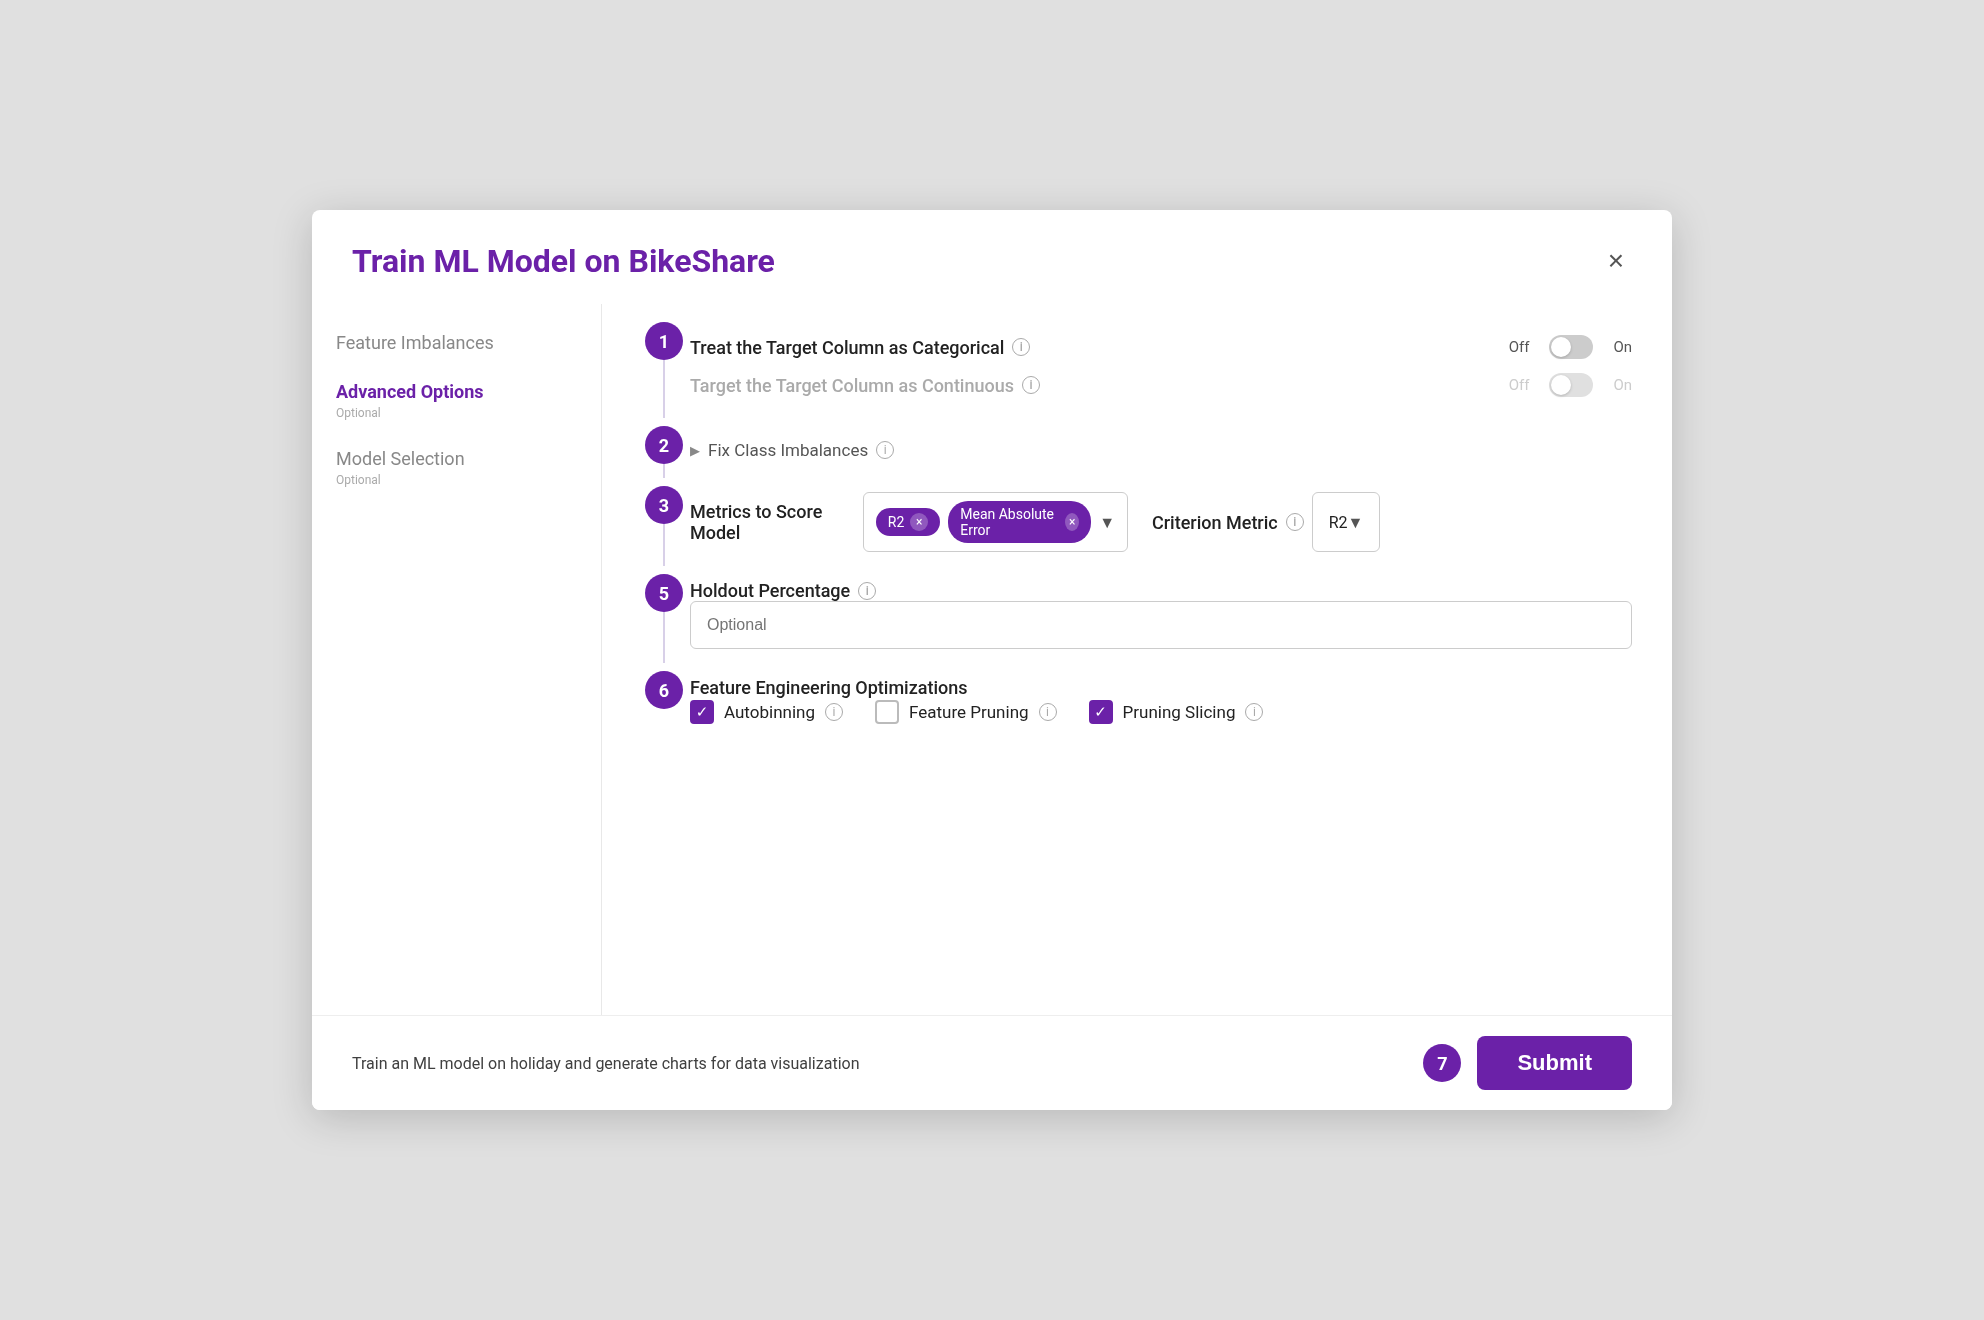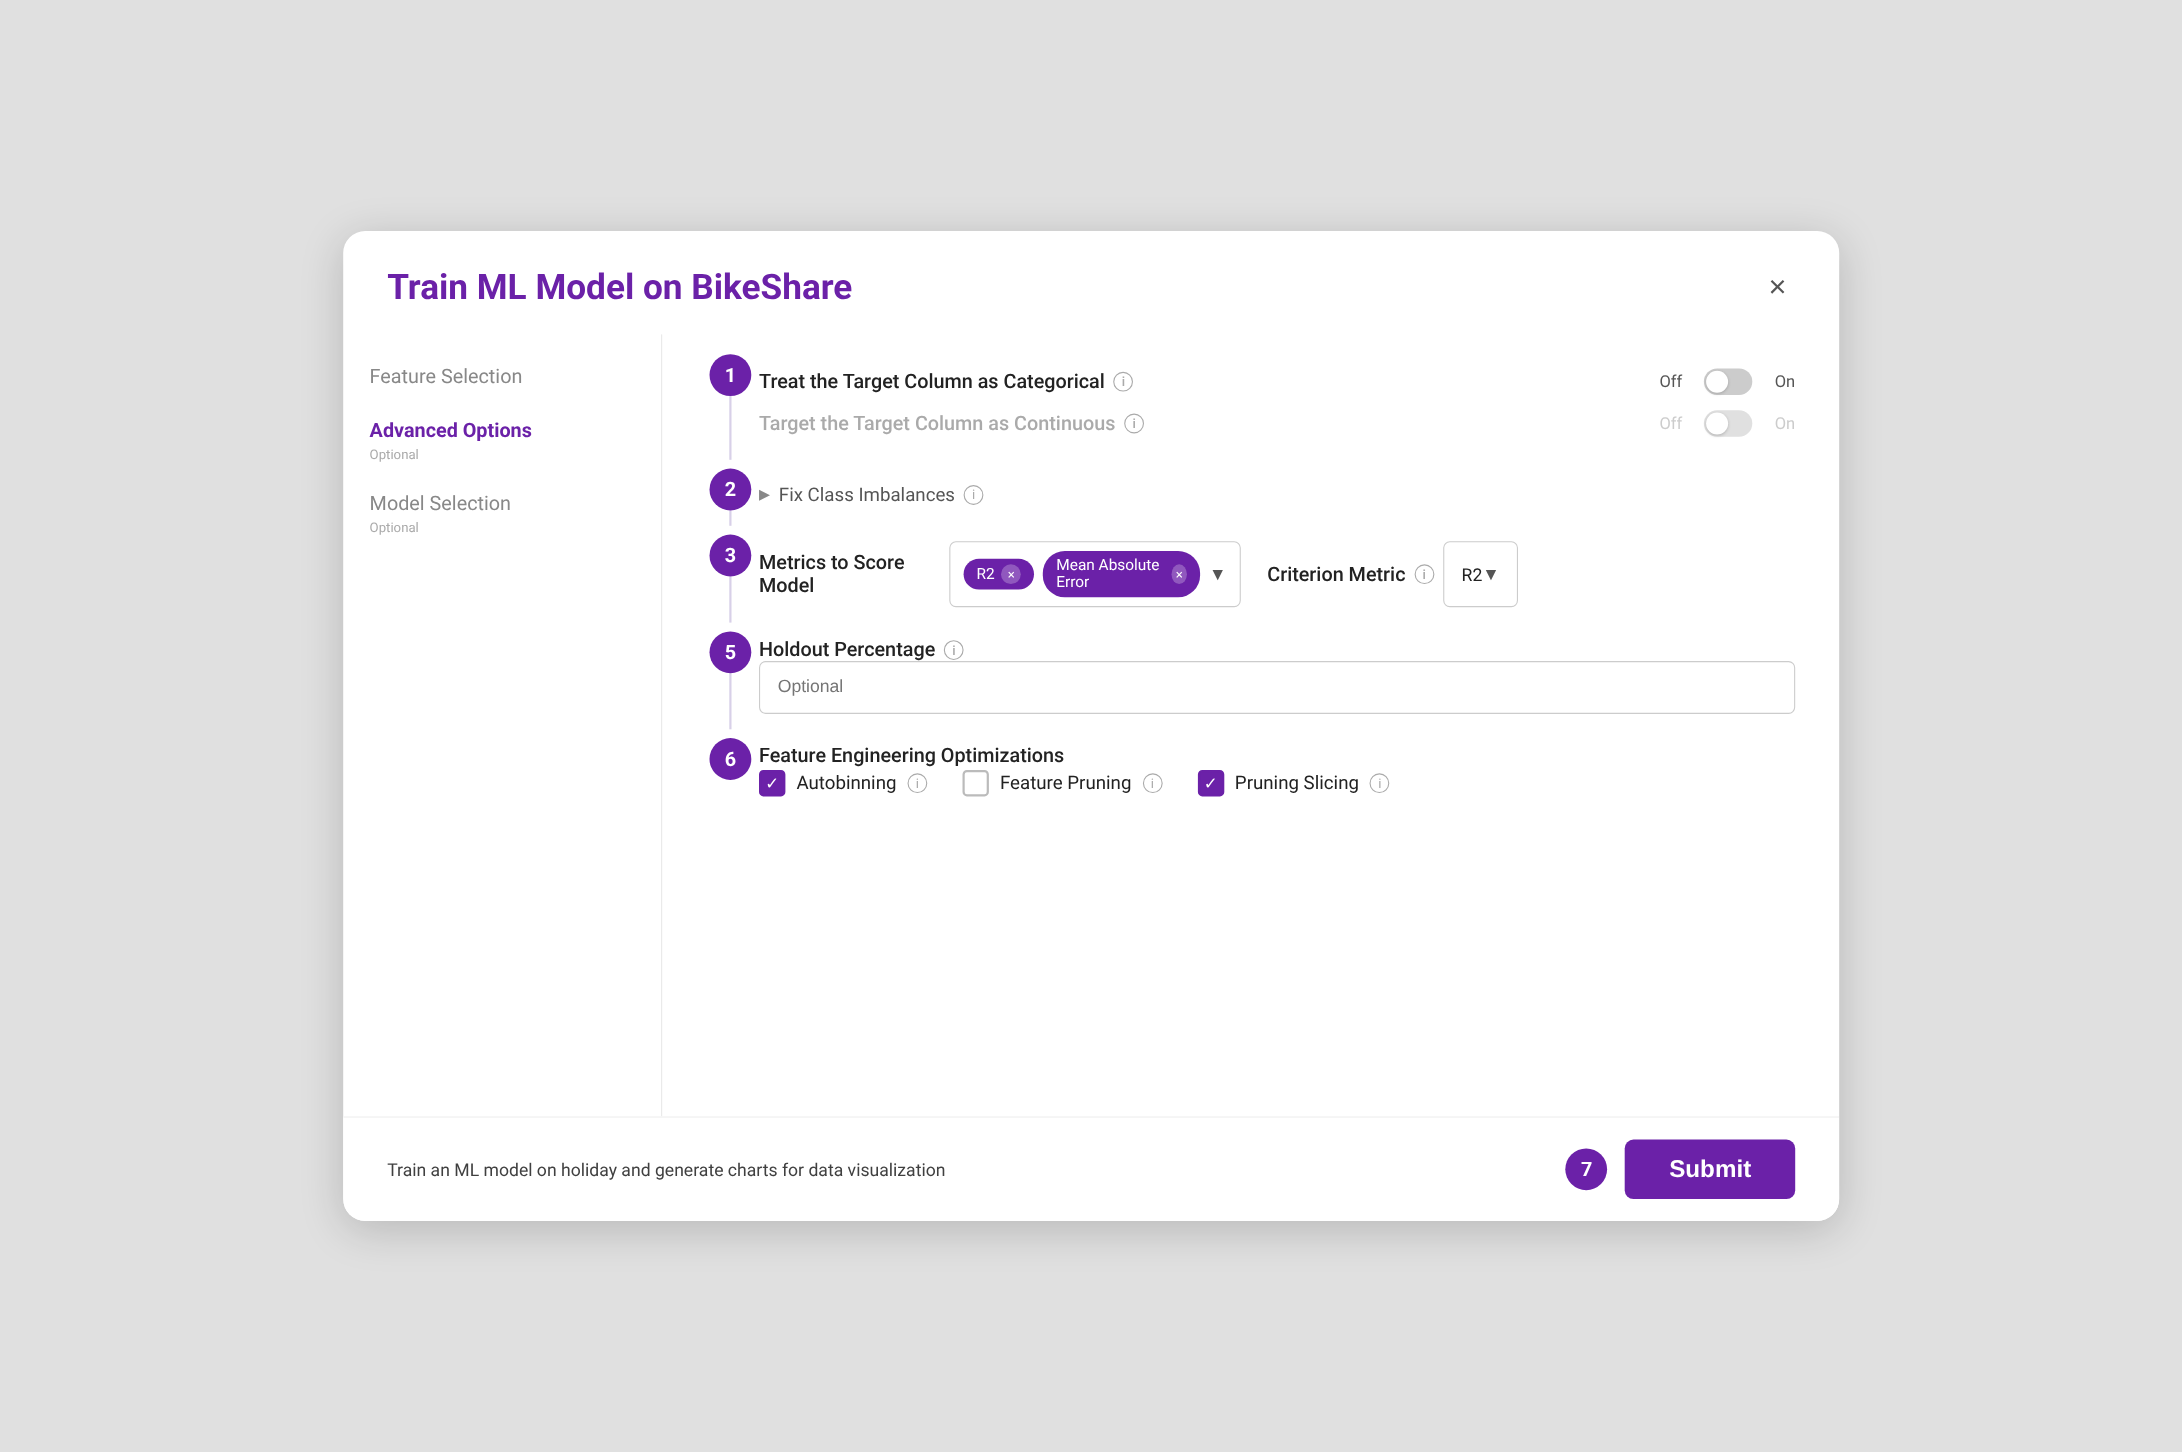--- a/index.html
+++ b/index.html
@@ -6,21 +6,21 @@
     body {
       background: #e0e0e0;
       display: flex;
       justify-content: center;
       align-items: center;
       min-height: 100vh;
       font-family: -apple-system, BlinkMacSystemFont, 'Segoe UI', Roboto, sans-serif;
     }
     .modal {
       background: #fff;
-      border-radius: 20px;
+      border-radius: 8px;
       width: 1360px;
       min-height: 900px;
       display: flex;
       flex-direction: column;
       box-shadow: 0 8px 40px rgba(0,0,0,0.18);
       overflow: hidden;
       position: relative;
     }
     .modal-header {
       display: flex;
@@ -379,21 +379,21 @@
 
   <div class="modal-header">
     <h1 class="modal-title">Train ML Model on BikeShare</h1>
     <button class="close-btn">×</button>
   </div>
 
   <div class="modal-body">
 
     <div class="sidebar">
       <div class="sidebar-item">
-        <span>Feature Selection</span>
+        <span>Feature Imbalances</span>
       </div>
       <div class="sidebar-item active">
         <span>Advanced Options</span>
         <span class="optional-badge">Optional</span>
       </div>
       <div class="sidebar-item">
         <span>Model Selection</span>
         <span class="optional-badge">Optional</span>
       </div>
     </div>

